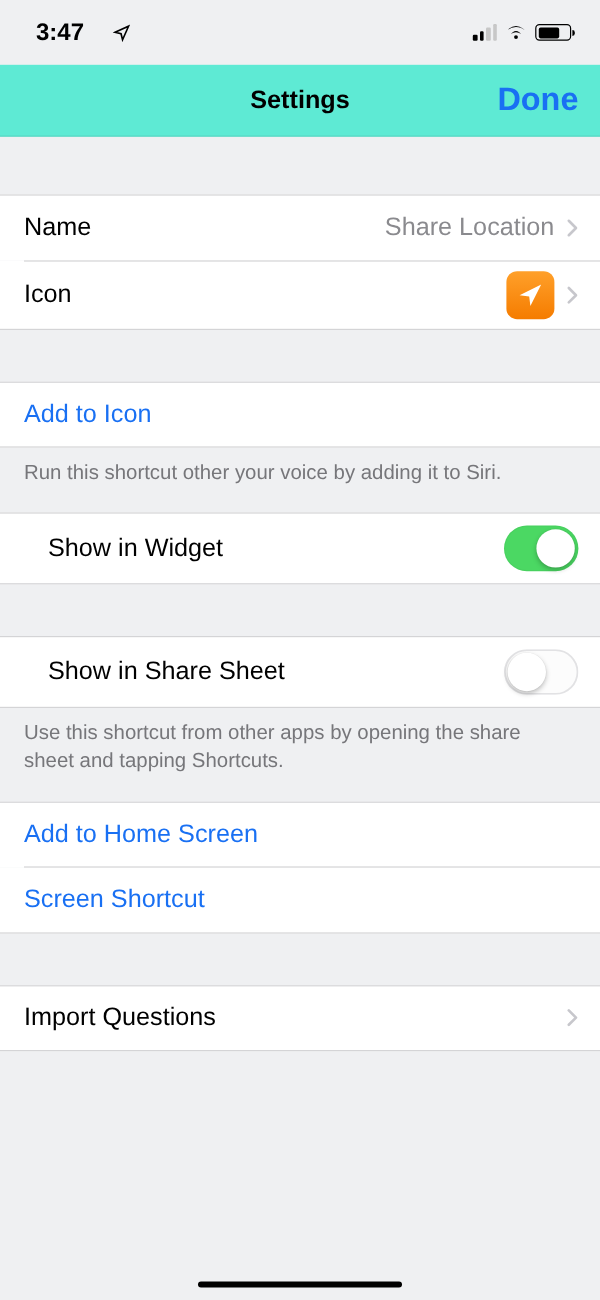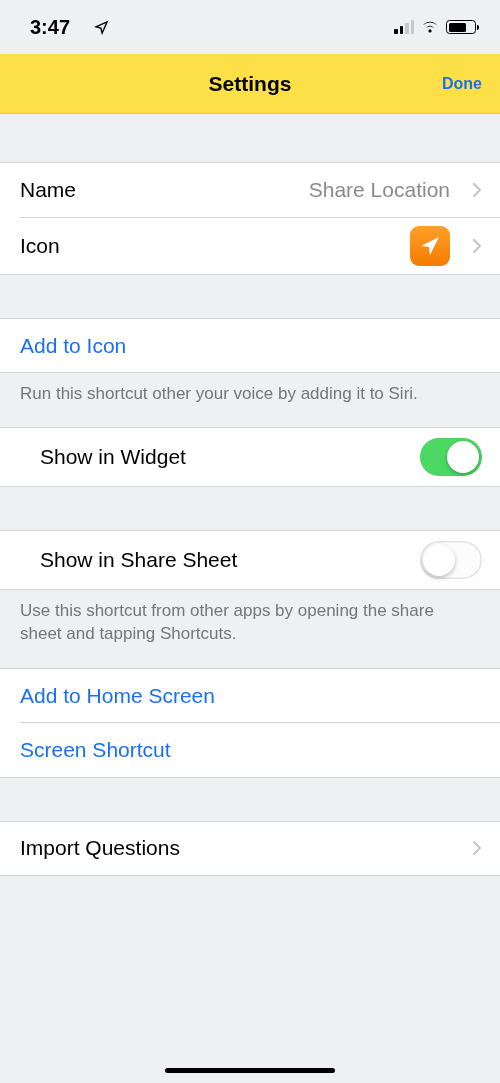--- a/index.html
+++ b/index.html
@@ -75,50 +75,49 @@
       background: #000;
       border-radius: 1.5px;
     }
     
     .nav-bar {
       height: 60px;
       display: flex;
       align-items: center;
       justify-content: center;
       position: relative;
-      background: #fde047;
+      background: #5eead4;
       border-bottom: 1px solid rgba(0,0,0,0.08);
     }
     .nav-title {
       font-size: 21px;
       font-weight: 600;
       color: #000;
     }
     .nav-done {
       position: absolute;
       right: 18px;
       color: #1970f3;
-      font-size: 16px;
+      font-size: 27px;
       font-weight: 600;
     }
     
     .group {
       margin-top: 0;
     }
     .spacer-first { height: 48px; }
     .spacer { height: 43px; }
     .cell {
       background: #fff;
       min-height: 55px;
       display: flex;
       align-items: center;
       padding: 0 18px 0 20px;
       border-top: 0.5px solid #d4d4d6;
       border-bottom: 0.5px solid #d4d4d6;
-      gap: 12px;
     }
     .cell + .cell {
       border-top: none;
     }
     .cell.with-sep {
       position: relative;
     }
     .cell.with-sep::after {
       content: '';
       position: absolute;

